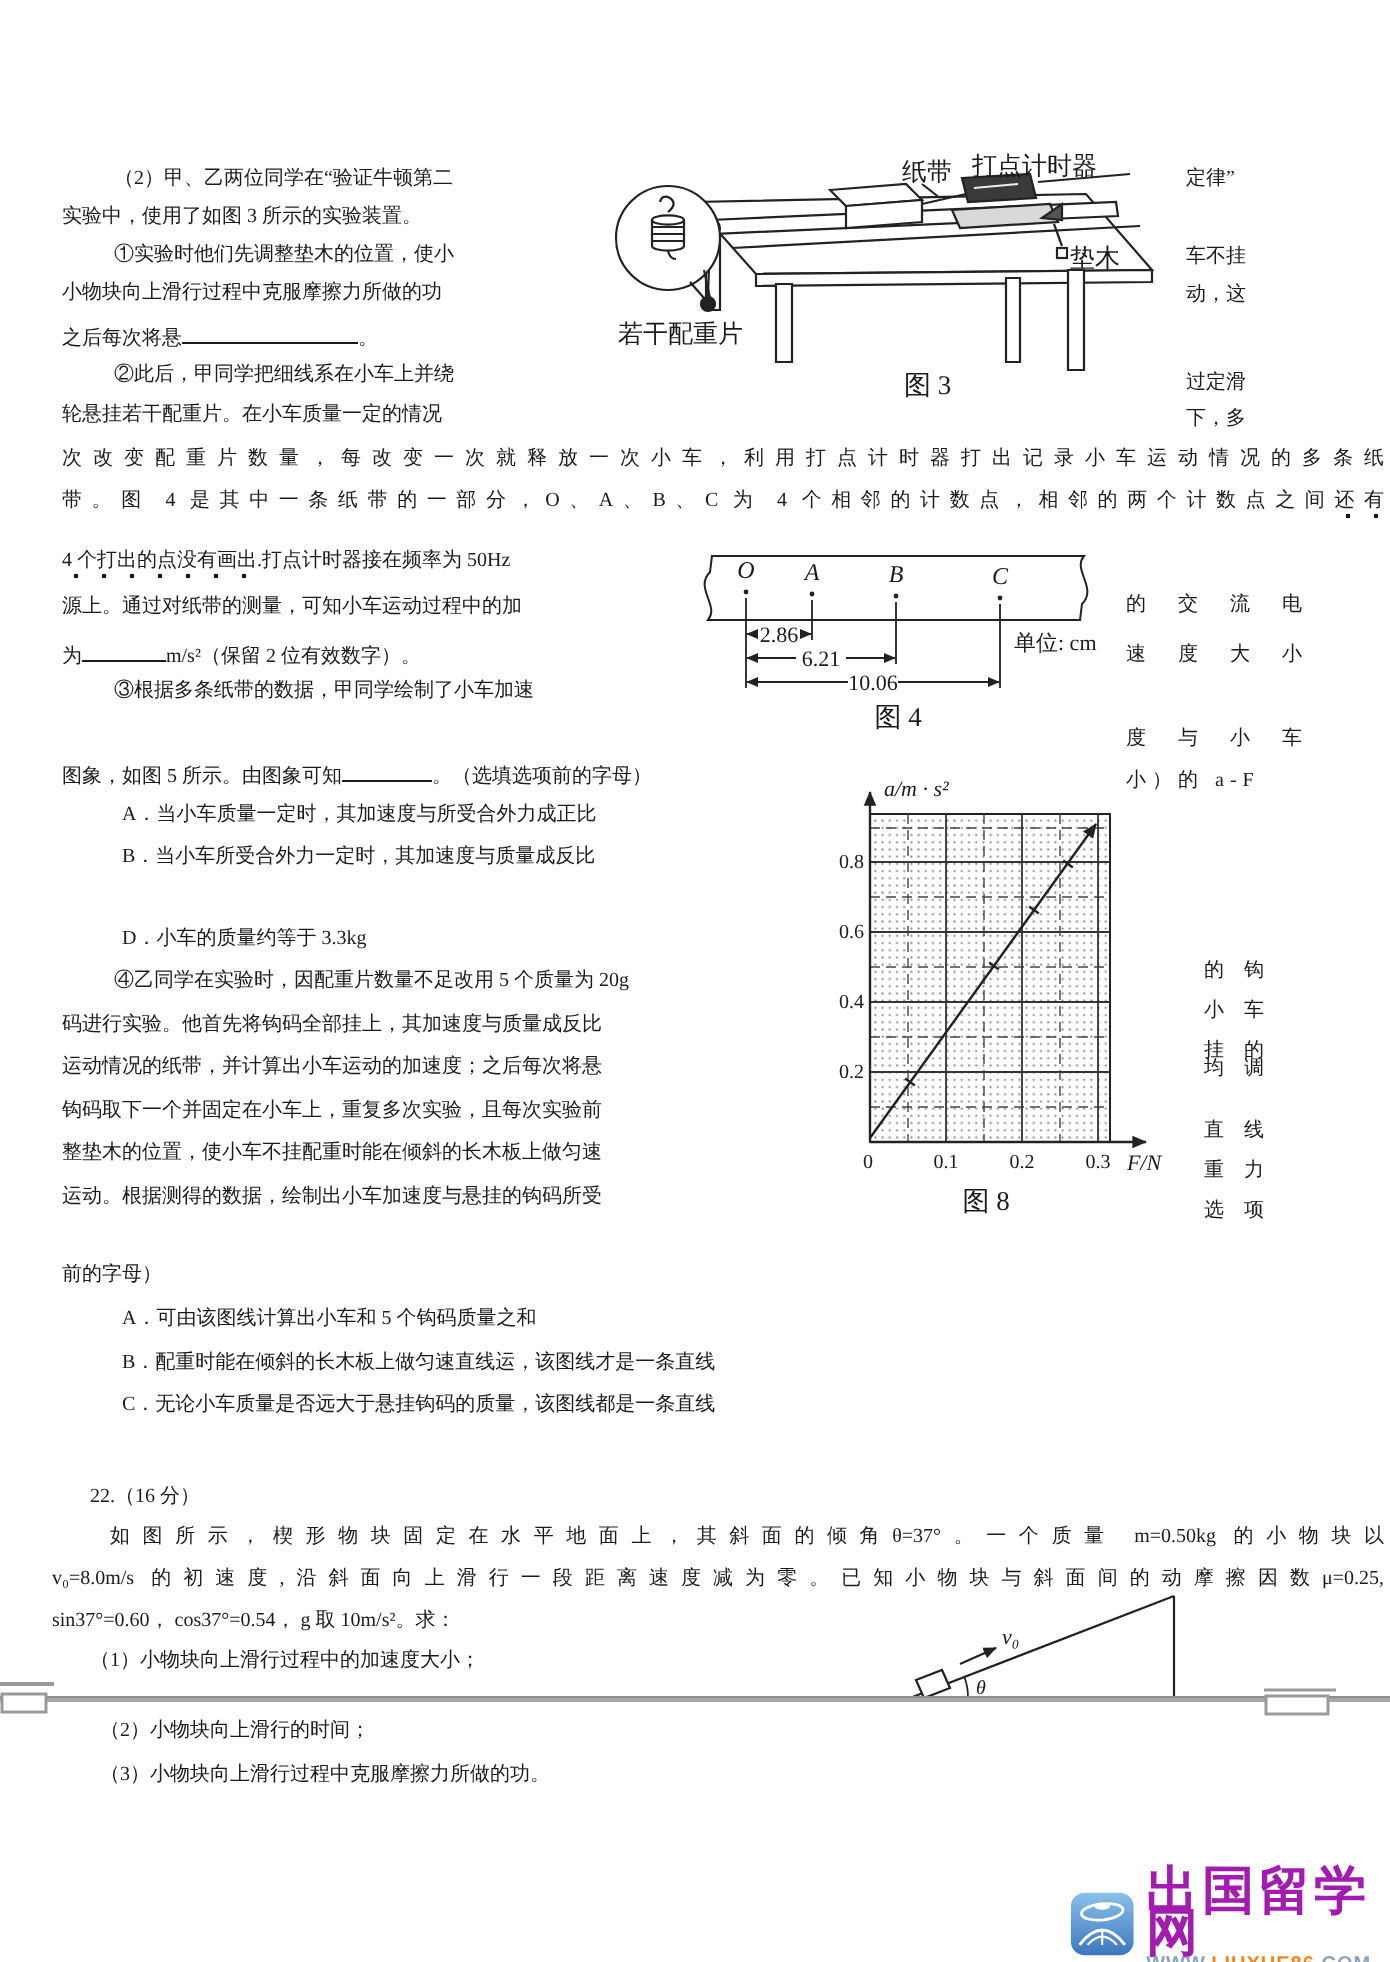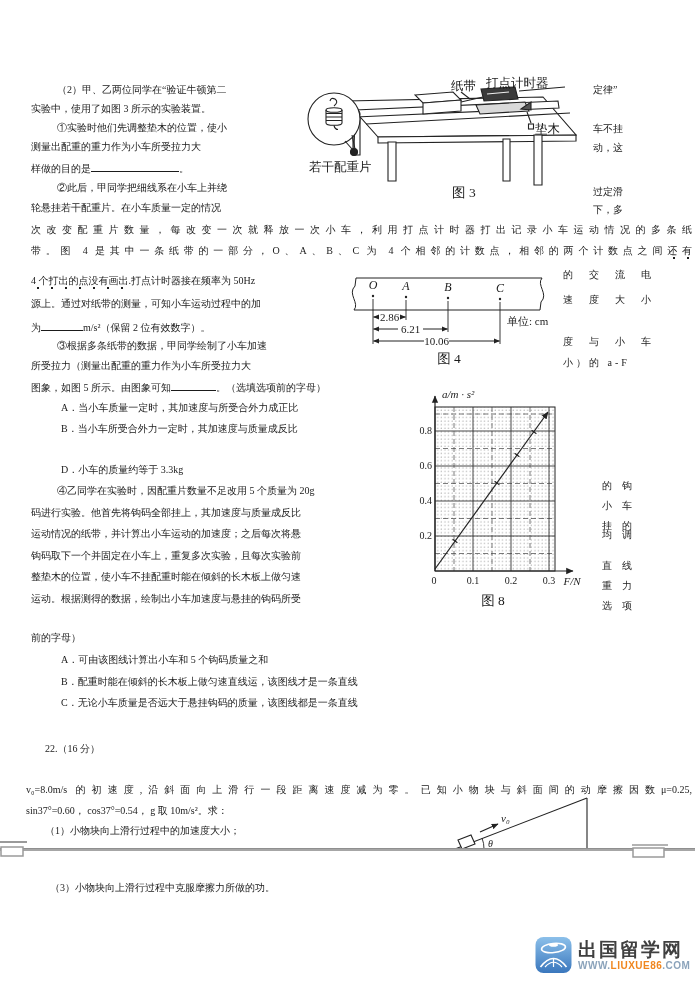--- a/index.html
+++ b/index.html
@@ -4,27 +4,27 @@
 <style>
   html,body{margin:0;padding:0;background:#ffffff;}
   .page{position:relative;width:695px;height:981px;background:#fff;overflow:hidden;
         font-family:"Liberation Serif","DejaVu Serif",serif;color:#1b1b1b;}
   .ln{position:absolute;font-size:10px;line-height:17px;white-space:nowrap;}
   .just{white-space:normal;text-align:justify;text-align-last:justify;}
   .blank{display:inline-block;border-bottom:1px solid #1b1b1b;height:13px;vertical-align:baseline;}
   .dots{background-image:radial-gradient(circle,#1b1b1b 1.1px,rgba(0,0,0,0) 1.3px);
         background-size:14px 4px;background-repeat:repeat-x;background-position:0 100%;padding-bottom:4px;}
   .bold{font-weight:bold;}
-  .msp{letter-spacing:3px;}
+  .msp{letter-spacing:3px;margin-top:28px;}
   .fig{position:absolute;overflow:visible;}
   svg text{font-family:"Liberation Serif","DejaVu Serif",serif;fill:#1b1b1b;stroke:none;}
   .rule{position:absolute;left:0;top:848px;width:695px;height:2px;background:#a6a6a6;border-top:1px solid #8f8f8f;}
   .logo{position:absolute;left:535px;top:935px;display:flex;gap:5px;align-items:center;
         font-family:"Liberation Sans","DejaVu Sans",sans-serif;}
-  .logo-title{font-size:19px;font-weight:bold;color:#404040;letter-spacing:2px;line-height:21px;}
+  .logo-title{font-size:26px;font-weight:bold;color:#a21caf;letter-spacing:2px;line-height:21px;}
   .logo-url{font-size:10px;font-weight:bold;color:#8ba3bb;letter-spacing:0.5px;line-height:12px;}
   .logo-url .org{color:#f0861e;}
 </style>
 </head>
 <body>
 
 <div class="page">
 
   <svg width="0" height="0" style="position:absolute">
     <defs>
@@ -37,31 +37,30 @@
       <linearGradient id="lg" x1="0" y1="0" x2="0" y2="1">
         <stop offset="0" stop-color="#8cc0ea"></stop>
           <stop offset="1" stop-color="#3a77bd"></stop>
       </linearGradient>
     </defs>
   </svg>
 
   <div class="ln" style="left:57px;top:81px">（2）甲、乙两位同学在“验证牛顿第二</div>
   <div class="ln" style="left:31px;top:100px">实验中，使用了如图 3 所示的实验装置。</div>
   <div class="ln" style="left:57px;top:119px">①实验时他们先调整垫木的位置，使小</div>
-  <div class="ln" style="left:31px;top:138px">测量出配重的重力作为小车所受拉力大</div>
-  <div class="ln" style="left:31px;top:158px"><span>样做的目的是</span><span class="blank" style="width:88px"></span><span>。</span></div>
+  <div class="ln" style="left:31px;top:138px">小物块向上滑行过程中克服摩擦力所做的功</div>
+  <div class="ln" style="left:31px;top:158px"><span>之后每次将悬</span><span class="blank" style="width:88px"></span><span>。</span></div>
   <div class="ln" style="left:57px;top:179px">②此后，甲同学把细线系在小车上并绕</div>
   <div class="ln" style="left:31px;top:199px">轮悬挂若干配重片。在小车质量一定的情况</div>
   <div class="ln just" style="left:31px;top:221px;width:661px">次改变配重片数量，每改变一次就释放一次小车，利用打点计时器打出记录小车运动情况的多条纸</div>
   <div class="ln just" style="left:31px;top:242px;width:661px"><span>带。图 4 是其中一条纸带的一部分，O、A、B、C 为 4 个相邻的计数点，相邻的两个计数点之间</span><span class="dots">还有</span></div>
   <div class="ln" style="left:31px;top:272px"><span class="dots">4 个打出的点没有画出</span><span>.打点计时器接在频率为 50Hz</span></div>
   <div class="ln" style="left:31px;top:295px">源上。通过对纸带的测量，可知小车运动过程中的加</div>
   <div class="ln" style="left:31px;top:317px"><span>为</span><span class="blank" style="width:42px"></span><span>m/s²（保留 2 位有效数字）。</span></div>
   <div class="ln" style="left:57px;top:337px">③根据多条纸带的数据，甲同学绘制了小车加速</div>
-  <div class="ln" style="left:31px;top:357px">所受拉力（测量出配重的重力作为小车所受拉力大</div>
   <div class="ln" style="left:31px;top:377px"><span>图象，如图 5 所示。由图象可知</span><span class="blank" style="width:45px"></span><span>。（选填选项前的字母）</span></div>
   <div class="ln" style="left:61px;top:399px">A．当小车质量一定时，其加速度与所受合外力成正比</div>
   <div class="ln" style="left:61px;top:420px">B．当小车所受合外力一定时，其加速度与质量成反比</div>
   <div class="ln" style="left:61px;top:461px">D．小车的质量约等于 3.3kg</div>
   <div class="ln" style="left:57px;top:482px">④乙同学在实验时，因配重片数量不足改用 5 个质量为 20g</div>
   <div class="ln" style="left:31px;top:504px">码进行实验。他首先将钩码全部挂上，其加速度与质量成反比</div>
   <div class="ln" style="left:31px;top:525px">运动情况的纸带，并计算出小车运动的加速度；之后每次将悬</div>
   <div class="ln" style="left:31px;top:547px">钩码取下一个并固定在小车上，重复多次实验，且每次实验前</div>
   <div class="ln" style="left:31px;top:568px">整垫木的位置，使小车不挂配重时能在倾斜的长木板上做匀速</div>
   <div class="ln" style="left:31px;top:590px">运动。根据测得的数据，绘制出小车加速度与悬挂的钩码所受</div>
@@ -81,23 +80,25 @@
   <div class="ln msp" style="left:563px;top:354px">小）的 a-F</div>
   <div class="ln" style="left:602px;top:477px">的　钩</div>
   <div class="ln" style="left:602px;top:497px">小　车</div>
   <div class="ln" style="left:602px;top:517px">挂　的</div>
   <div class="ln" style="left:602px;top:526px">均　调</div>
   <div class="ln" style="left:602px;top:557px">直　线</div>
   <div class="ln" style="left:602px;top:577px">重　力</div>
   <div class="ln" style="left:602px;top:597px">选　项</div>
 
   <div class="ln" style="left:45px;top:740px">22.（16 分）</div>
+  <div class="ln just" style="left:55px;top:760px;width:637px">如图所示，楔形物块固定在水平地面上，其斜面的倾角θ=37°。一个质量 m=0.50kg 的小物块以</div>
   <div class="ln just" style="left:26px;top:781px;width:666px">v₀=8.0m/s 的初速度,沿斜面向上滑行一段距离速度减为零。已知小物块与斜面间的动摩擦因数μ=0.25,</div>
   <div class="ln" style="left:26px;top:802px">sin37°=0.60， cos37°=0.54， g 取 10m/s²。求：</div>
   <div class="ln" style="left:45px;top:822px">（1）小物块向上滑行过程中的加速度大小；</div>
+  <div class="ln" style="left:50px;top:857px">（2）小物块向上滑行的时间；</div>
   <div class="ln" style="left:50px;top:879px">（3）小物块向上滑行过程中克服摩擦力所做的功。</div>
 
   <svg class="fig" style="left:303px;top:75px" width="372" height="132" viewBox="0 0 372 132">
     <g stroke="#222" fill="#fff" stroke-width="1.1">
       <polygon points="43,26 240,22 273,60 75,62"></polygon>
       <polygon points="75,62 273,60 273,66 75,68"></polygon>
       <polygon points="50,36 57,36 57,80 50,80"></polygon>
       <polygon points="85,67 93,67 93,106 85,106"></polygon>
       <polygon points="200,64 207,64 207,106 200,106"></polygon>
       <polygon points="231,60 239,60 239,110 231,110"></polygon>

